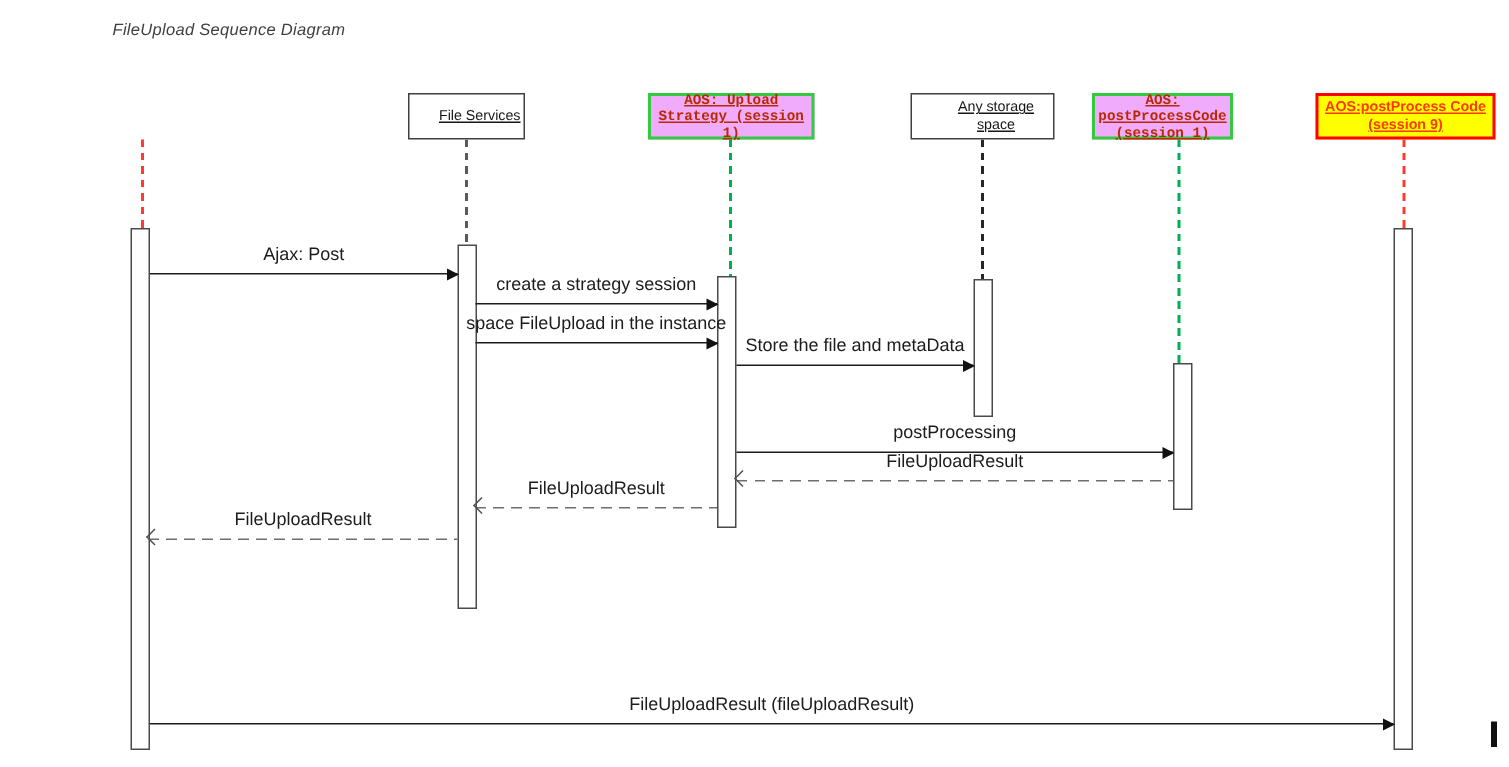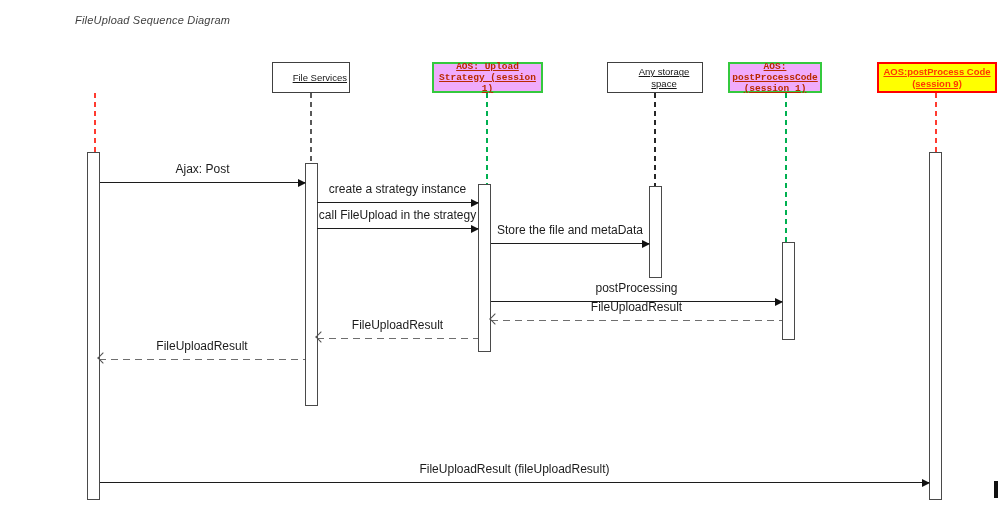--- a/index.html
+++ b/index.html
@@ -97,27 +97,27 @@
 
   <div class="msg" style="left:100px;top:182px;width:205px;">
     <div class="line-solid"></div>
     <div class="head-solid-right"></div>
     <div class="msg-label">Ajax: Post</div>
   </div>
 
   <div class="msg" style="left:317px;top:202px;width:161px;">
     <div class="line-solid"></div>
     <div class="head-solid-right"></div>
-    <div class="msg-label">create a strategy instance</div>
+    <div class="msg-label">create a strategy session</div>
   </div>
 
   <div class="msg" style="left:317px;top:228px;width:161px;">
     <div class="line-solid"></div>
     <div class="head-solid-right"></div>
-    <div class="msg-label">call FileUpload in the strategy</div>
+    <div class="msg-label">space FileUpload in the instance</div>
   </div>
 
   <div class="msg" style="left:491px;top:243px;width:158px;">
     <div class="line-solid"></div>
     <div class="head-solid-right"></div>
     <div class="msg-label">Store the file and metaData</div>
   </div>
 
   <div class="msg" style="left:491px;top:301px;width:291px;">
     <div class="line-solid"></div>

